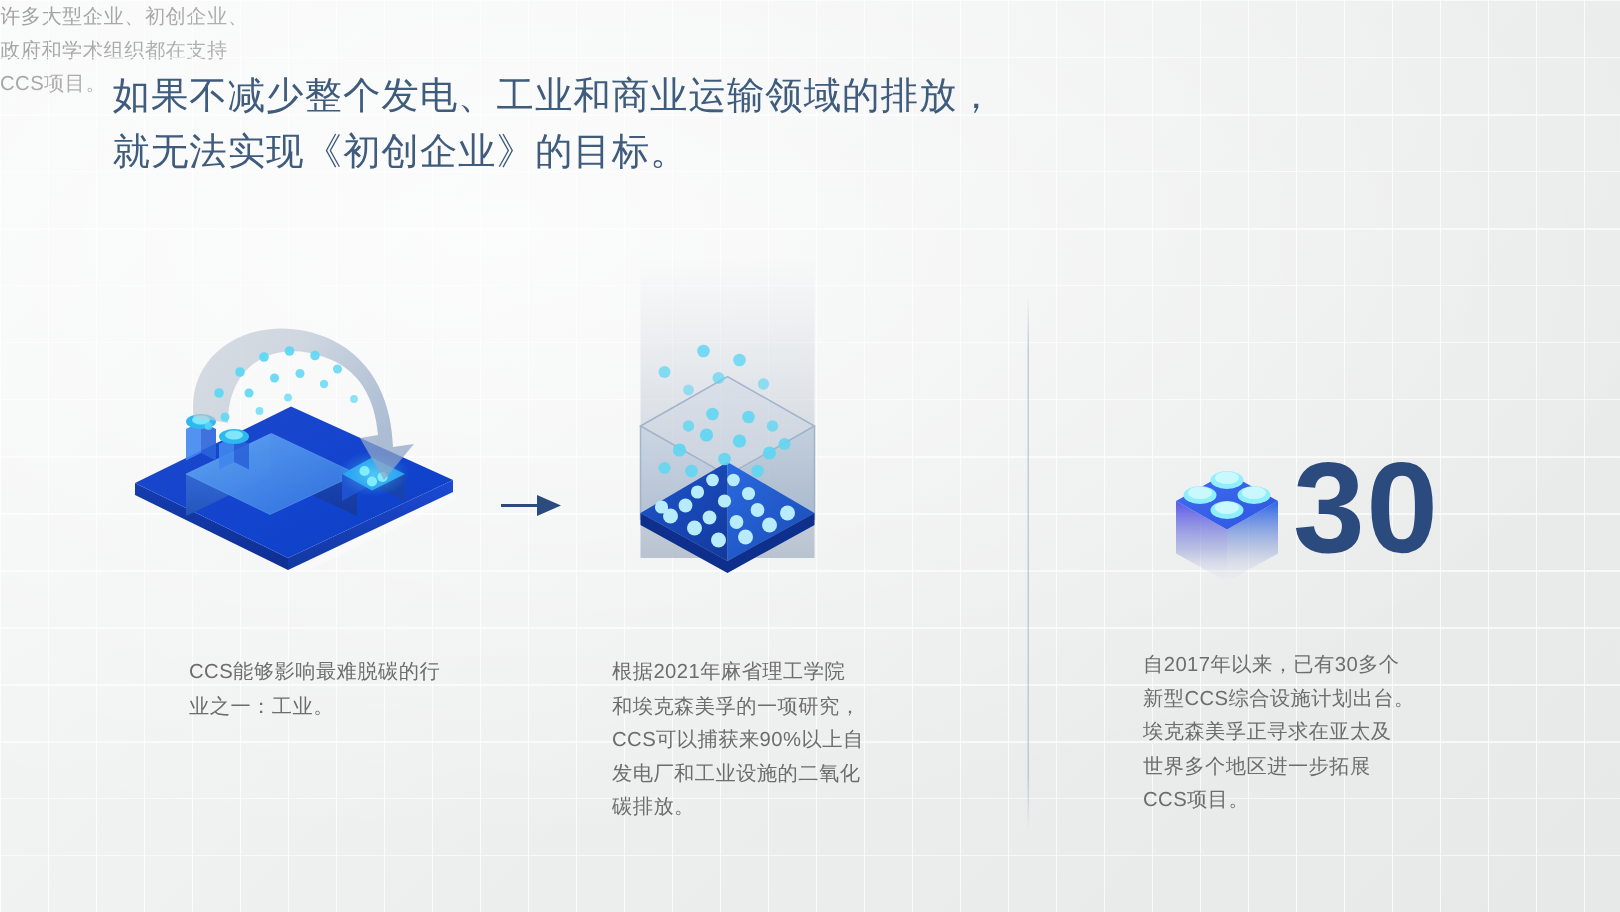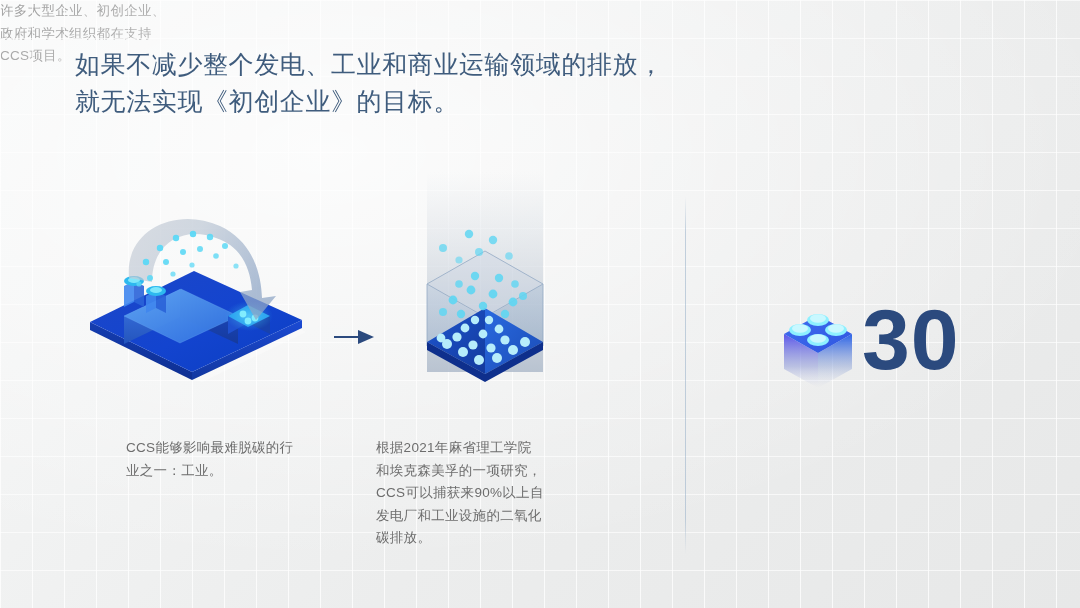--- a/index.html
+++ b/index.html
@@ -37,21 +37,21 @@
     font-size:25px;line-height:37px;letter-spacing:.6px;
     white-space:pre-line;
   }
   .caption{
     color:#6d6d6d;font-size:13.5px;line-height:22.5px;
     letter-spacing:.3px;white-space:pre-line;
   }
   #col3{left:762px;top:188px;width:250px;}
 
   #cap1{position:absolute;left:92px;top:437px;width:230px;margin-left:34px;}
-  #cap2{position:absolute;left:376px;top:437px;width:215px;}
+  #cap2{position:absolute;left:408px;top:437px;width:215px;}
   #cap3{position:absolute;left:762px;top:432px;width:240px;}
 
   
   #arrow{position:absolute;left:330px;top:326px;width:50px;height:22px;}
 
   
   #divider{
     position:absolute;left:685px;top:196px;width:1px;height:358px;
     background:linear-gradient(to bottom, rgba(150,175,200,.0) 0%, rgba(150,175,200,.55) 10%, rgba(150,175,200,.55) 90%, rgba(150,175,200,0) 100%);
   }
@@ -336,14 +336,19 @@
         <ellipse cx="58" cy="26" rx="11" ry="6" fill="#8ef0ff"></ellipse>
         <ellipse cx="58" cy="24.5" rx="8" ry="4.2" fill="#c9f8ff"></ellipse>
         <ellipse cx="40" cy="36" rx="11" ry="6" fill="#8ef0ff"></ellipse>
         <ellipse cx="40" cy="34.5" rx="8" ry="4.2" fill="#c9f8ff"></ellipse>
       </g>
     </svg>
   </div>
 
   <div id="bignum">30</div>
 
+  <div id="cap3" class="caption">自2017年以来，已有30多个
+新型CCS综合设施计划出台。
+埃克森美孚正寻求在亚太及
+世界多个地区进一步拓展
+CCS项目。</div>
 
 </div>
 
 </body></html>

